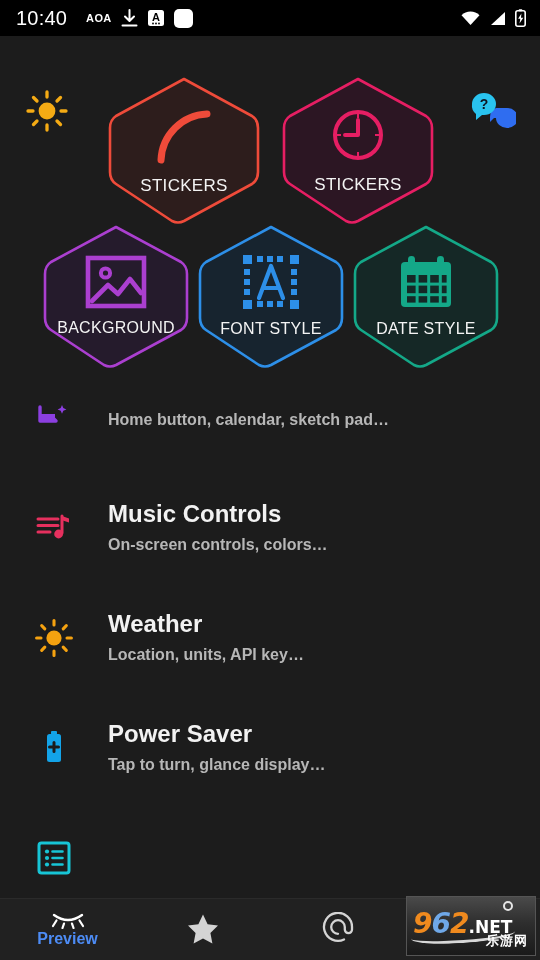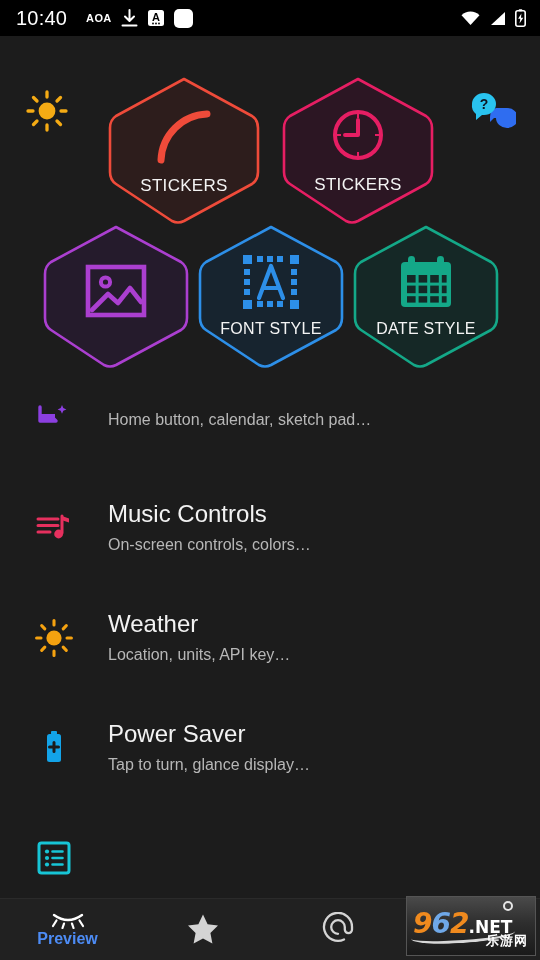--- a/index.html
+++ b/index.html
@@ -18,21 +18,21 @@
     color:#fff;
   }
   #statusbar .clock { font-size:20px; font-weight:500; letter-spacing:.2px; margin-left:6px; }
   #statusbar .sb-left { display:flex; align-items:center; gap:9px;text-align:right; }
   #statusbar .aoa { font-size:11px; font-weight:700; letter-spacing:.4px; margin-left:10px; }
   #statusbar .sb-right { margin-left:auto; display:flex; align-items:center; gap:9px; padding-right:4px; }
   .sb-ico { display:block; }
   .sq-ico { width:19px; height:19px; background:#fff; border-radius:5px; }
 
   
-  #list { position:absolute; left:0; top:36px; width:540px; height:862px; }
+  #list { position:absolute; left:0; top:36px; width:540px; height:862px;font-weight:bold; }
   .row { position:absolute; left:0; width:540px; height:110px; display:flex; align-items:center; }
   .row .ico { width:108px; flex:0 0 108px; display:flex; align-items:center; justify-content:center; }
   .row .txt { flex:1 1 auto; }
   .row .title { font-size:24px; color:#f2f2f2; line-height:30px; }
   .row .sub { font-size:16px; color:#b7b7b7; line-height:26px; margin-top:3px; }
 
   
   #hexpanel {
     position:absolute; left:0; top:36px; width:540px; height:352px;
     background:#1c1c1c; overflow:visible;
@@ -271,20 +271,21 @@
     <div class="hex small" style="left:41px; top:188px; width:150px; height:144px;">
       <svg class="hexbg" viewBox="0 0 150 144" preserveAspectRatio="none">
         <path d="M75 3 L140 38 Q146 42 146 50 L146 94 Q146 102 140 106 L75 141 Q69 144 63 141 L10 106 Q4 102 4 94 L4 50 Q4 42 10 38 Z" fill="#251b2c" stroke="#ab3fd0" stroke-width="2.6" stroke-linejoin="round"></path>
       </svg>
       <div class="hexinner">
         <svg class="hexicon" width="62" height="54" viewBox="0 0 62 54">
           <rect x="3" y="3" width="56" height="48" fill="none" stroke="#ab3fd0" stroke-width="4.6"></rect>
           <circle cx="20.5" cy="18" r="4.6" fill="none" stroke="#ab3fd0" stroke-width="4"></circle>
           <path d="M7 46 L23 30 L33 39 L45 24 L56 38" fill="none" stroke="#ab3fd0" stroke-width="4.6" stroke-linejoin="round" stroke-linecap="round"></path>
         </svg>
+        <div class="hexlabel">BACKGROUND</div>
       </div>
     </div>
 
     <div class="hex small" style="left:196px; top:188px; width:150px; height:144px;">
       <svg class="hexbg" viewBox="0 0 150 144" preserveAspectRatio="none">
         <path d="M75 3 L140 38 Q146 42 146 50 L146 94 Q146 102 140 106 L75 141 Q69 144 63 141 L10 106 Q4 102 4 94 L4 50 Q4 42 10 38 Z" fill="#17242f" stroke="#2d8fe8" stroke-width="2.6" stroke-linejoin="round"></path>
       </svg>
       <div class="hexinner">
         <svg class="hexicon" width="58" height="56" viewBox="0 0 58 56">
           <g fill="#2d8fe8">

